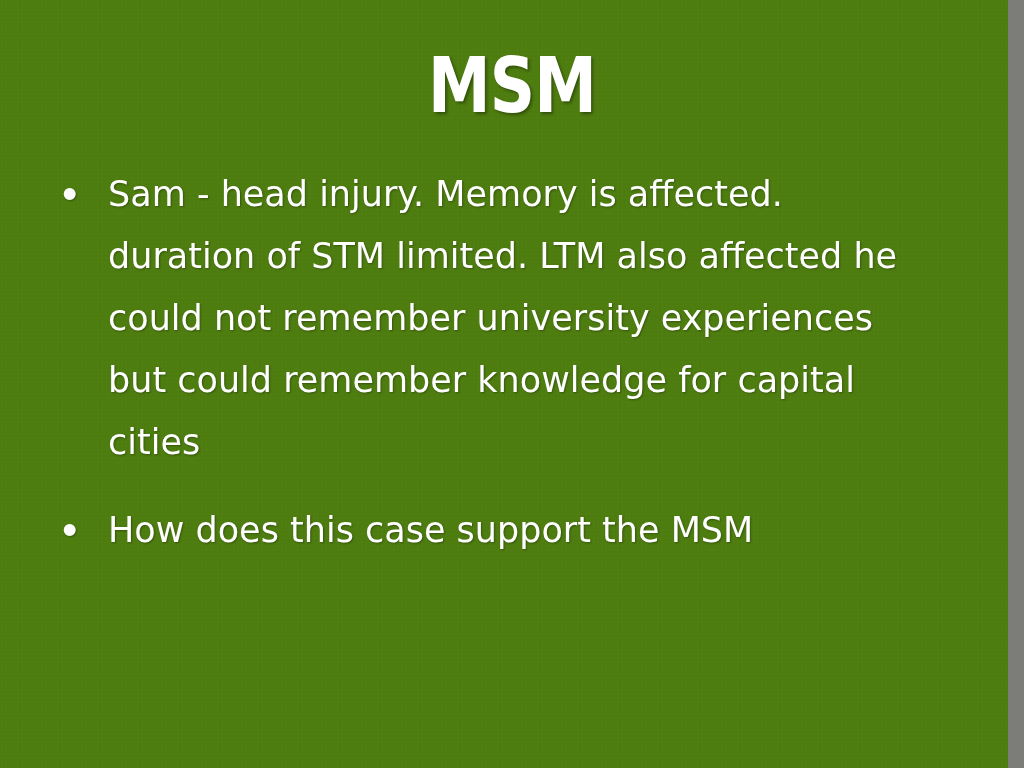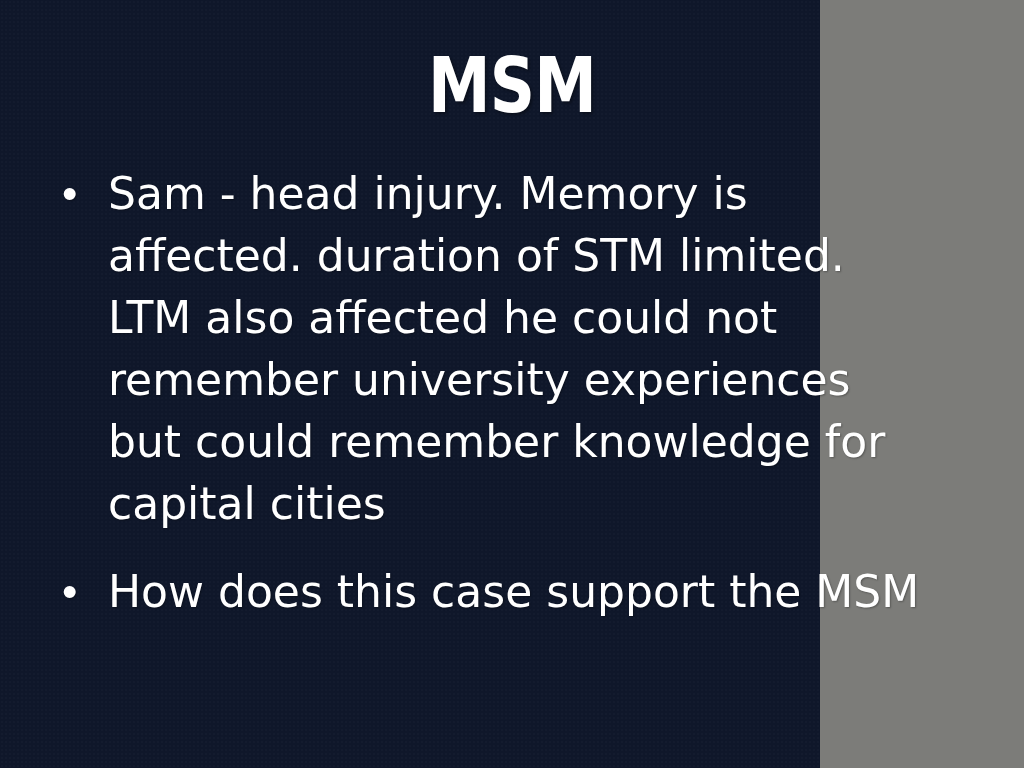--- a/index.html
+++ b/index.html
@@ -8,23 +8,23 @@
   }
   body {
     width: 1024px;
     height: 768px;
     overflow: hidden;
     background: #7c7c79;
     font-family: "Liberation Sans", sans-serif;
   }
   .slide {
     position: relative;
-    width: 820px;
+    width: 1008px;
     height: 768px;
-    background: #0f172a;
+    background: #4d7c0f;
     box-sizing: border-box;
   }
   
   .slide::before {
     content: "";
     position: absolute;
     inset: 0;
     pointer-events: none;
     background-image:
       radial-gradient(rgba(255,255,255,0.025) 1px, transparent 1px),
@@ -72,21 +72,21 @@
     font-size: 44px;
     line-height: 62px;
     text-align: left;
     padding-left: 10px;
     box-sizing: border-box;
     text-shadow: 1px 1px 2px rgba(0,0,0,0.3);
   }
   .bullet-text {
     flex: 1 1 auto;
     color: #ffffff;
-    font-size: 44px;
+    font-size: 35px;
     line-height: 62px;
     letter-spacing: 0px;
     text-shadow: 1px 1px 2px rgba(0,0,0,0.3);
     font-family: "DejaVu Sans", sans-serif;
     font-weight: 400;
   }
   .bullet-text.wide {
     max-width: 790px;
   }
 </style>

